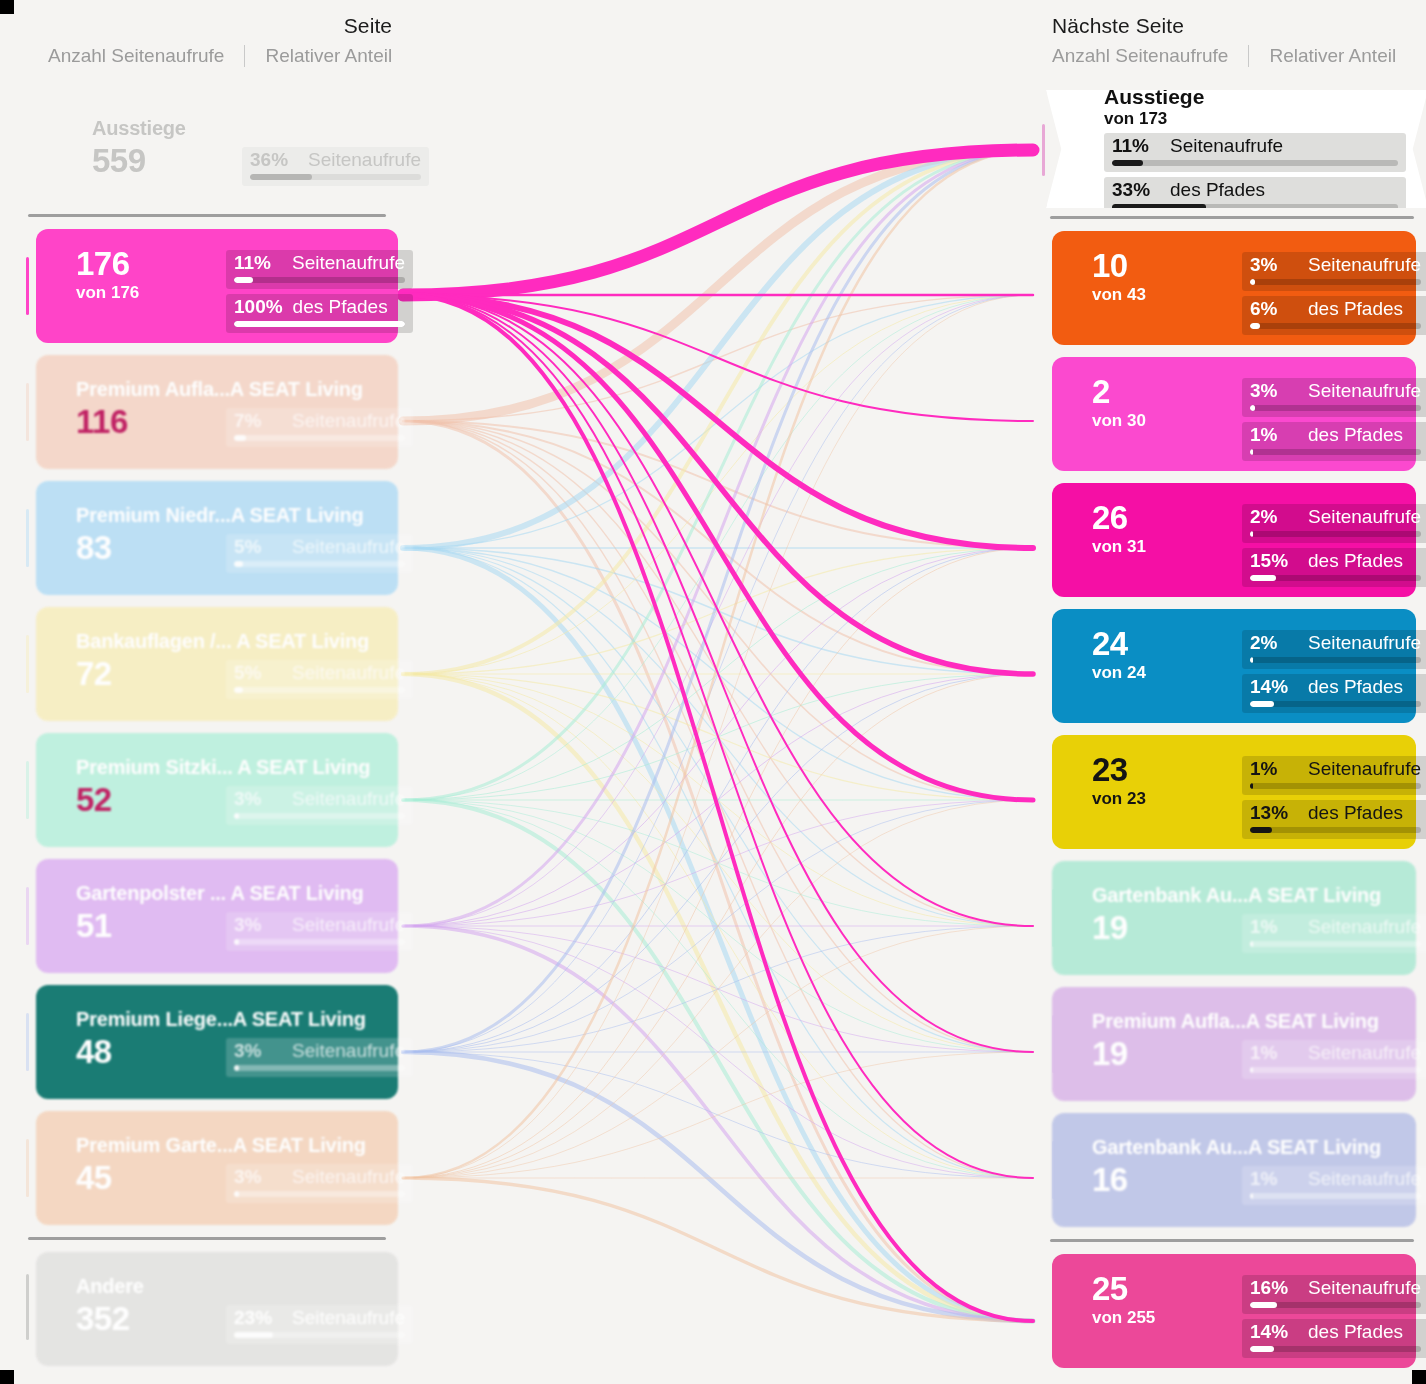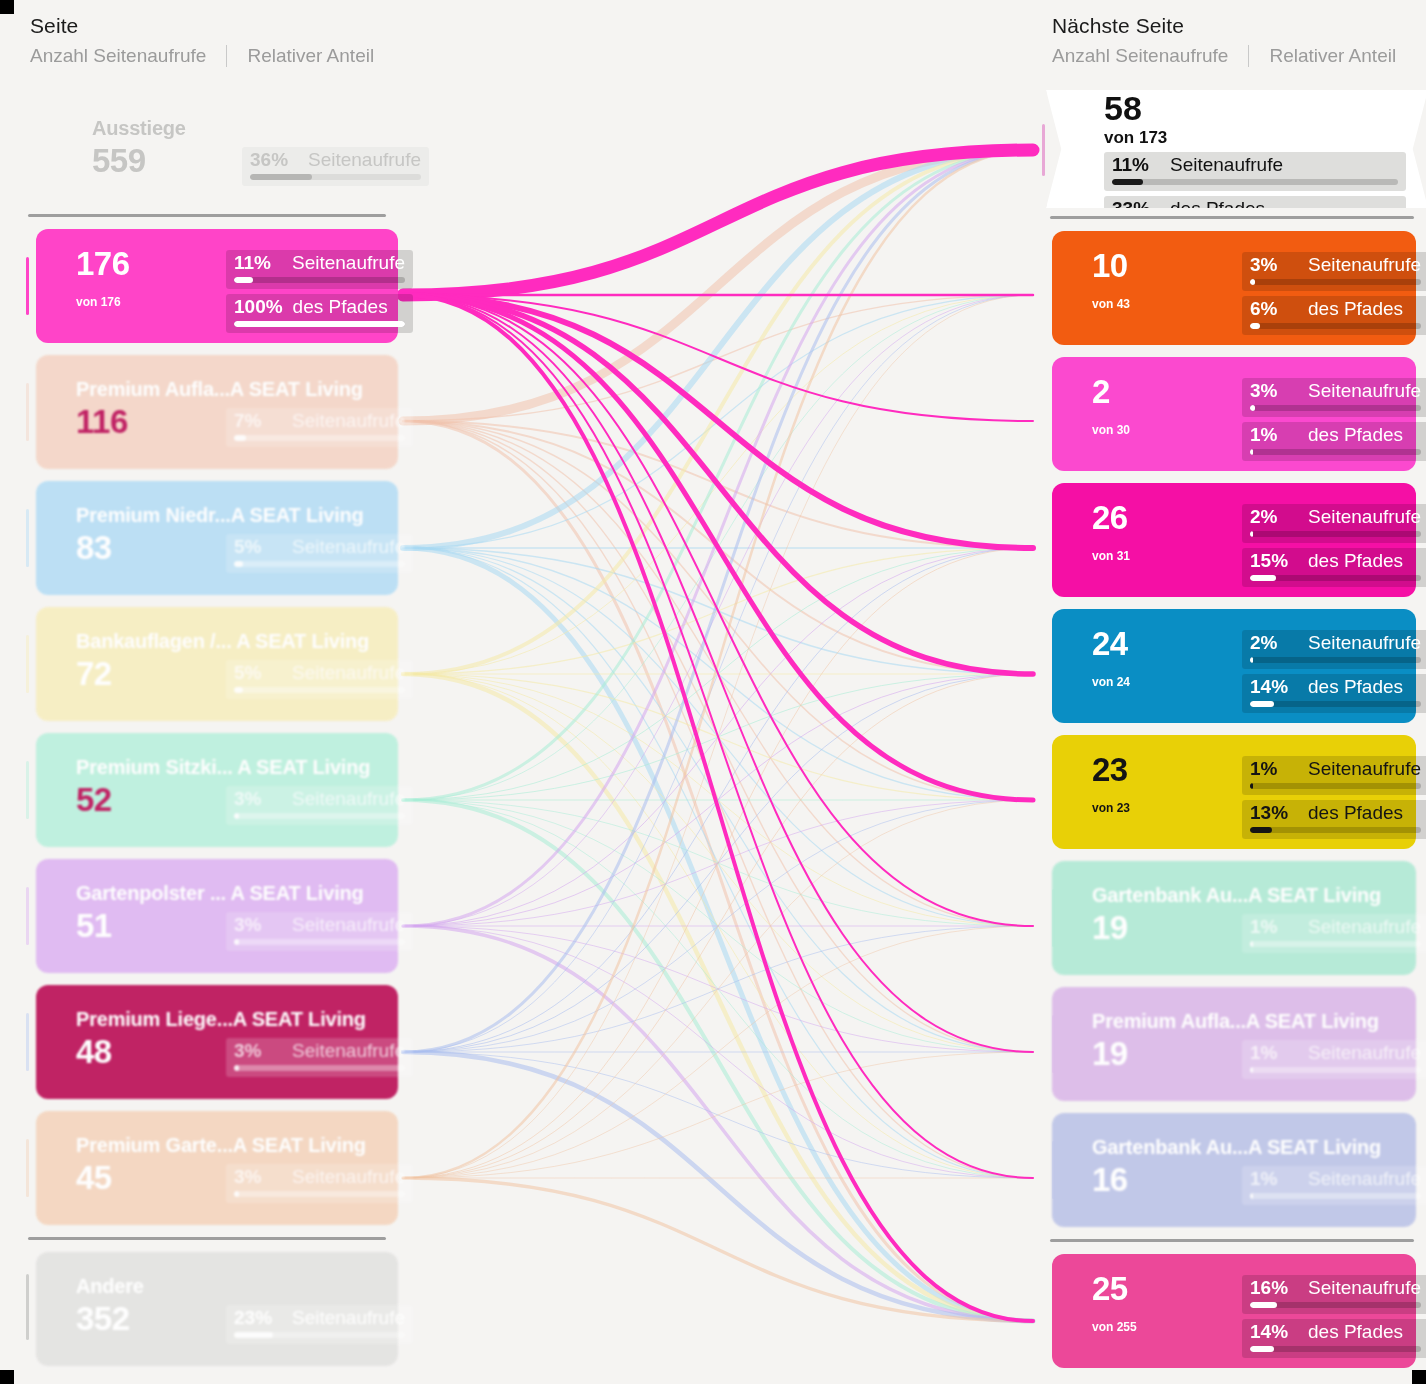--- a/index.html
+++ b/index.html
@@ -9,21 +9,21 @@
     font-family:"Liberation Sans","DejaVu Sans",sans-serif;
     background:#f5f4f2;
   }
   .corner { position:absolute; width:14px; height:14px; background:#000; }
   .corner.tl { left:0; top:0; }
   .corner.bl { left:0; bottom:0; }
   .corner.br { right:0; bottom:0; }
 
   
   .col-head { position:absolute; top:14px; }
-  .col-head.left  { left:30px; }
+  .col-head.left  { left:48px;text-align:right; }
   .col-head.right { left:1052px; }
   .col-title { font-size:21px; color:#1b1b1b; font-weight:400; letter-spacing:.1px; }
   .col-sub { margin-top:7px; display:flex; align-items:center; gap:20px;
              font-size:19px; color:#9b9b9b; font-weight:400; white-space:nowrap; }
   .col-sub .divider { width:1px; height:22px; background:#c9c9c9; display:inline-block; }
 
   
   #sankey { position:absolute; left:0; top:0; width:1426px; height:1384px; pointer-events:none; }
 
   
@@ -41,21 +41,21 @@
     border-radius:12px; padding:14px 18px 12px 40px;
     display:flex; flex-direction:column; justify-content:center;
   }
   .col.right .card { left:18px; right:18px; padding-left:40px; padding-right:18px; }
 
   .card .title { font-size:20px; font-weight:700; line-height:1.05;
                  white-space:nowrap; overflow:hidden; letter-spacing:-.2px; }
   .card .row { display:flex; align-items:flex-start; margin-top:4px; }
   .card .numbers { min-width:150px; }
   .card .big { font-size:33px; font-weight:700; line-height:1.1; letter-spacing:-.5px;}
-  .card .von { font-size:12px; font-weight:700; margin-top:13px; }
+  .card .von { font-size:17px; font-weight:700; margin-top:1px; }
   .metrics { flex:1; display:flex; flex-direction:column; gap:5px; padding-top:4px;}
   .metric { padding:2px 8px 6px 8px; border-radius:3px; }
   .metric .mrow { display:flex; align-items:baseline; gap:10px; }
   .metric .pct { font-size:19px; font-weight:700; min-width:48px;}
   .metric .lbl { font-size:19px; font-weight:400; white-space:nowrap;}
   .bar { height:6px; border-radius:3px; margin-top:3px; position:relative; overflow:hidden;}
   .bar > i { position:absolute; left:0; top:0; height:100%; border-radius:3px; display:block;}
 
   .metrics.single { justify-content:center; }
 
@@ -370,21 +370,21 @@
       <div class="bar">
                 <i style="width:3%"></i>
               </div>
     </div>
           </div>
       </div>
     </div>
   </div>
     <div class="cardwrap">
     <span class="tick" style="left:18px;top:34px;height:58px;background:#bdcdf2;opacity:0.5"></span>
-    <div class="card faded" style="background:#be185d;color:#ffffff">
+    <div class="card faded" style="background:#0f766e;color:#ffffff">
       <div class="title" style="color:#ffffff">Premium Liege...A SEAT Living</div>
       <div class="row">
         <div class="numbers">
           <div class="big" style="color:#ffffff">48</div>
 
         </div>
         <div class="metrics single">
             <div class="metric">
       <div class="mrow">
         <span class="pct">3%</span>
@@ -446,21 +446,20 @@
     </div>
   </div>
   </div>
 <div class="col right" id="col-right">
     <div class="cardwrap" style="height:122px">
     <span class="tick" style="left:8px;top:36px;height:52px;background:#e8a8d6;"></span>
     <div class="banner">
       <div class="title">Ausstiege</div>
       <div class="row">
         <div class="numbers">
-          <div class="big">58</div>
           <div class="von">von 173</div>
         </div>
         <div class="metrics">
           <div class="metric">
       <div class="mrow">
         <span class="pct">11%</span>
         <span class="lbl">Seitenaufrufe</span>
       </div>
       <div class="bar">
                 <i style="width:11%"></i>

